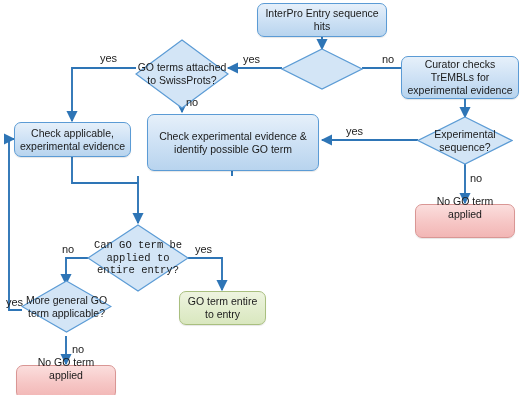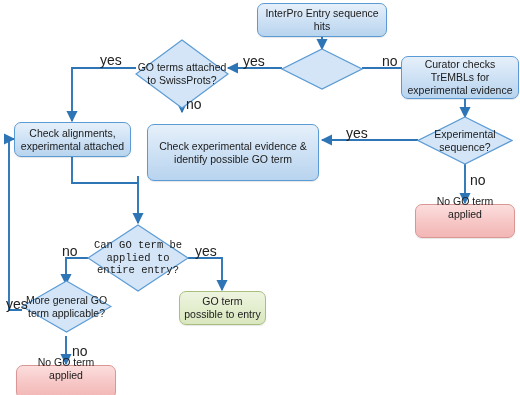--- a/index.html
+++ b/index.html
@@ -68,21 +68,21 @@
     z-index: -1;
   }
   .diamond .dlabel {
     position: relative;
     z-index: 2;
     width: 104%;
     line-height: 1.2;
   }
   .edge-label {
     position: absolute;
-    font-size: 14px;
+    font-size: 11px;
     color: #222222;
     z-index: 4;
     white-space: nowrap;
   }
 </style>
 </head>
 <body>
 
 <div id="canvas">
 
@@ -157,43 +157,43 @@
       <polygon points="48,1 95,24.5 48,48 1,24.5" fill="#d3e5f6" stroke="#5b9bd5" stroke-width="1.2"></polygon>
     </svg>
     <span class="dlabel">Experimental sequence?</span>
   </div>
 
   <div class="node box red" style="left:415px; top:204px; width:100px; height:28px;">
     <span>No GO term applied</span>
   </div>
 
   <div class="node box" style="left:14px; top:122px; width:117px; height:35px;">
-    <span>Check alignments, experimental attached</span>
-  </div>
-
-  <div class="node box" style="left:147px; top:124px; width:172px; height:57px;">
+    <span>Check applicable, experimental evidence</span>
+  </div>
+
+  <div class="node box" style="left:147px; top:114px; width:172px; height:57px;">
     <span>Check experimental evidence &amp; identify possible GO term</span>
   </div>
 
   <div class="node diamond" style="left:87px; top:224px; width:102px; height:68px;font-family:Liberation Mono, monospace;">
     <svg class="dshape" viewBox="0 0 102 68" preserveAspectRatio="none">
       <polygon points="51,1 101,34 51,67 1,34" fill="#d3e5f6" stroke="#5b9bd5" stroke-width="1.2"></polygon>
     </svg>
     <span class="dlabel">Can GO term be applied to entire entry?</span>
   </div>
 
   <div class="node diamond" style="left:21px; top:280px; width:91px; height:53px;">
     <svg class="dshape" viewBox="0 0 91 53" preserveAspectRatio="none">
       <polygon points="45.5,1 90,26.5 45.5,52 1,26.5" fill="#d3e5f6" stroke="#5b9bd5" stroke-width="1.2"></polygon>
     </svg>
     <span class="dlabel">More general GO term applicable?</span>
   </div>
 
   <div class="node box green" style="left:179px; top:291px; width:87px; height:31px;">
-    <span>GO term possible to entry</span>
+    <span>GO term entire to entry</span>
   </div>
 
   <div class="node box red" style="left:16px; top:365px; width:100px; height:27px;">
     <span>No GO term applied</span>
   </div>
 
   <div class="edge-label" style="left:382px; top:53px;"><span>no</span></div>
 
   <div class="edge-label" style="left:243px; top:53px;"><span>yes</span></div>
 

